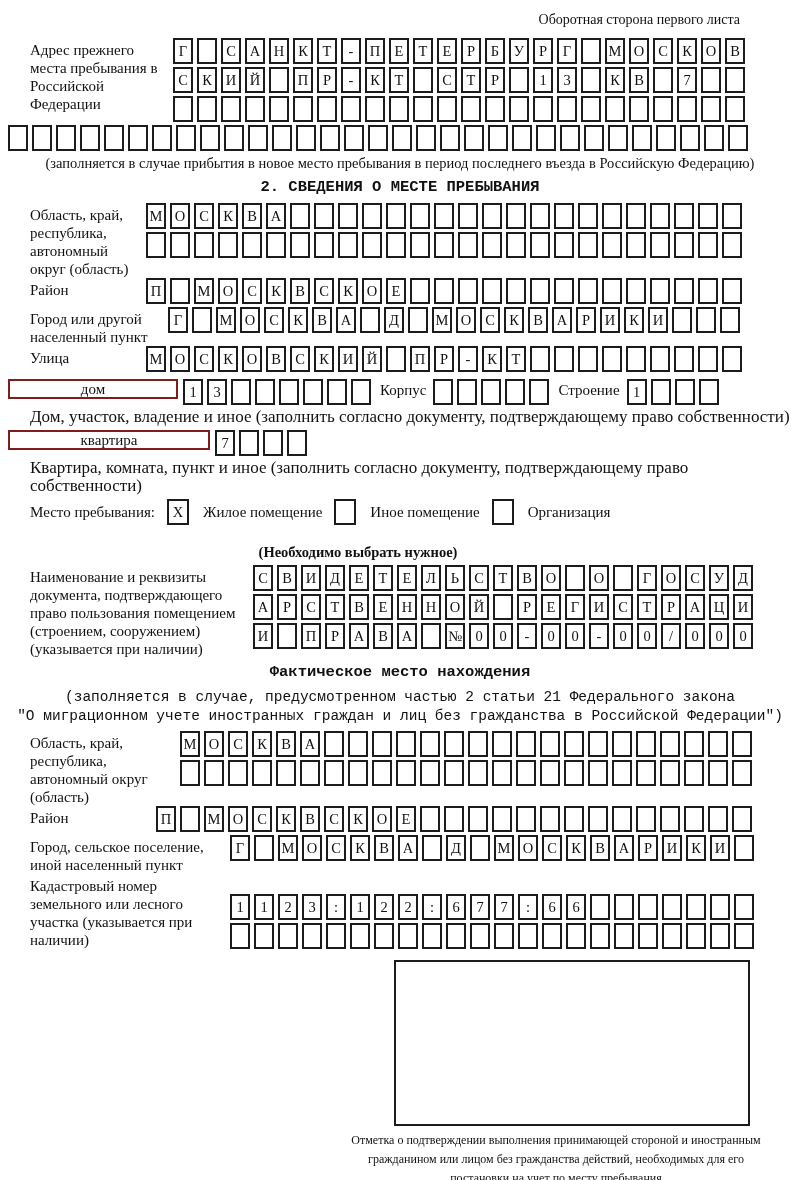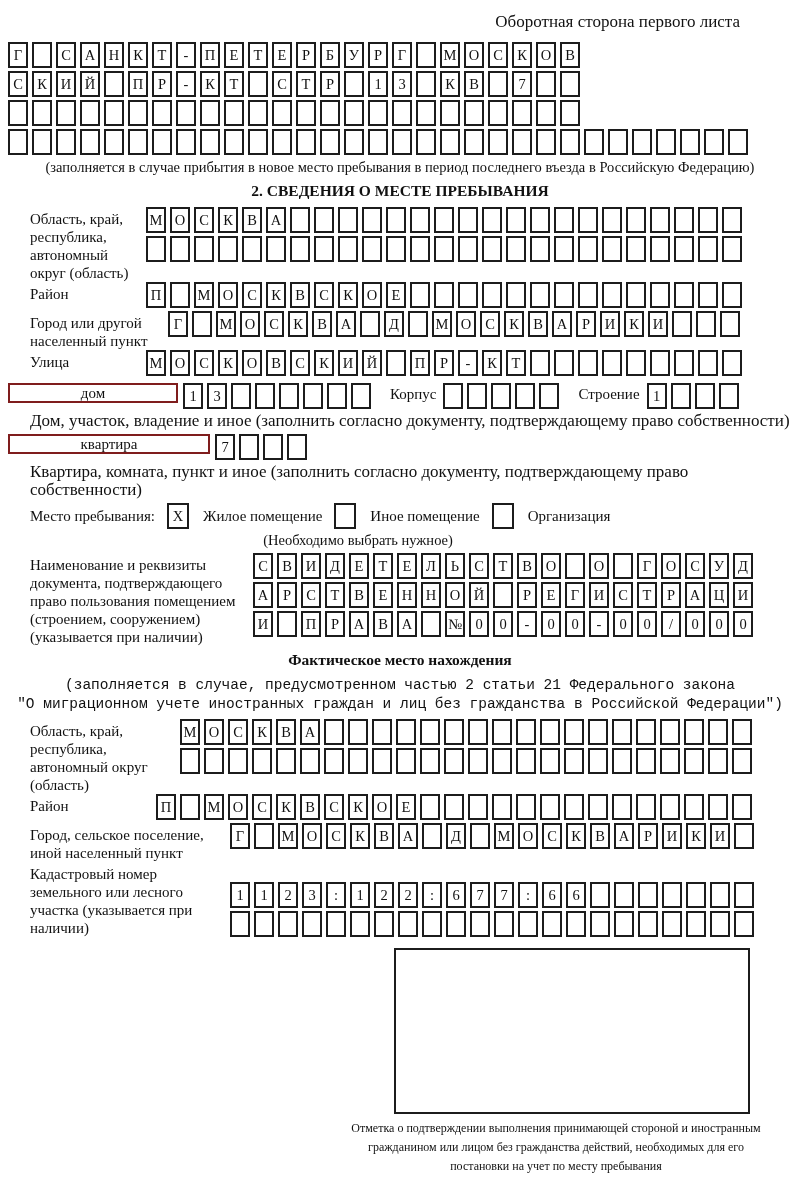--- a/index.html
+++ b/index.html
@@ -5,21 +5,21 @@
   * { box-sizing: border-box; }
   html,body { margin:0; padding:0; }
   body {
     width:800px; height:1180px; overflow:hidden;
     background:#ffffff; color:#111;
     font-family:"Liberation Serif","DejaVu Serif",serif;
     font-size:15px;
   }
   .page { padding:12px 8px 0 8px; width:800px; height:1180px; }
 
-  .header-note { text-align:right; padding-right:52px; font-size:17px; margin-bottom:10px; }
+  .header-note { text-align:right; padding-right:52px; font-size:14px; margin-bottom:10px; }
 
   .frow { display:flex; align-items:flex-start; }
   .flabel { margin-left:22px; line-height:18px; flex:none; padding-top:3px; }
   .w140 { width:143px; }
   .w113 { width:116px; }
   .w133 { width:138px; }
   .w218 { width:223px; }
   .w145 { width:150px; }
   .w122 { width:126px; }
   .w195 { width:200px; }
@@ -27,40 +27,40 @@
   .cells-col { display:flex; flex-direction:column; }
   .cell-row { display:flex; margin-bottom:3px; flex:none; }
   .cell {
     width:20px; height:26px; flex:none;
     border:2px solid #1c1c1c; margin-right:4px;
     display:flex; align-items:center; justify-content:center;
     font-size:14.5px; line-height:1;
   }
   .note { font-size:14.5px; line-height:19px; }
   .center { text-align:center; }
-  .sec-title { text-align:center; font-weight:bold; font-size:15.5px; margin:5px 0 7px 0; }
+  .sec-title { text-align:center; font-weight:bold; font-size:15.5px; margin:5px 0 7px 0;font-family:Liberation Mono, monospace; }
 
   .wide-box {
     height:20px; border:2px solid #7f1d1d; flex:none;
     display:flex; align-items:center; justify-content:center;
   }
   .bw170 { width:170px; }
   .bw202 { width:202px; }
   .house-row { margin-top:4px; }
   .house-row .cell-row, .apt-row .cell-row { margin-left:5px; margin-bottom:0; }
-  .ilabel { margin-left:15px; margin-right:2px; padding-top:3px; flex:none; }
+  .ilabel { margin-left:5px; margin-right:2px; padding-top:3px; flex:none; }
   .caption { font-size:17px; margin:3px 0 4px 22px; line-height:18px; }
 
-  .stay-row { display:flex; align-items:center; margin:4px 0 2px 22px; }
+  .stay-row { display:flex; align-items:center; margin:4px 0 18px 22px; }
   .checkbox {
     width:22px; height:26px; border:2px solid #1c1c1c; flex:none;
     display:flex; align-items:center; justify-content:center;
     margin:0 14px 0 12px; font-size:14.5px;
   }
-  .w700 { width:700px; }
+  .w700 { width:700px;font-weight:bold; }
 
   .doc-block { margin-top:3px; }
   .fact-note { font-size:14.5px; line-height:19px; text-align:center;font-family:Liberation Mono, monospace; }
 
   .stamp-box {
     width:356px; height:166px; border:2px solid #1c1c1c;
     margin:8px 0 0 386px;
   }
   .stamp-caption {
     width:424px; margin:5px 0 0 336px;
@@ -68,20 +68,21 @@
   }
 </style>
 </head>
 <body>
 
 <div class="page">
 
   <div class="header-note">Оборотная сторона первого листа</div>
 
   <div class="frow">
+    <div class="flabel w140">Адрес прежнего места пребывания в Российской Федерации</div>
     <div class="cells-col">
       <div class="cell-row">
           <div class="cell">Г</div>
           <div class="cell"></div>
           <div class="cell">С</div>
           <div class="cell">А</div>
           <div class="cell">Н</div>
           <div class="cell">К</div>
           <div class="cell">Т</div>
           <div class="cell">-</div>

